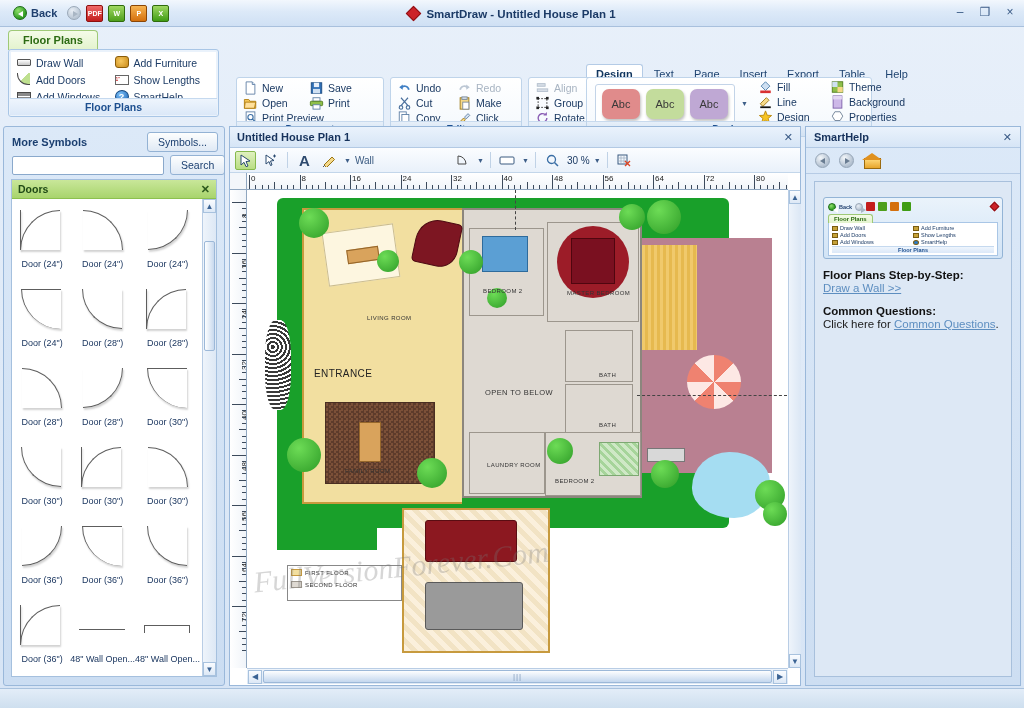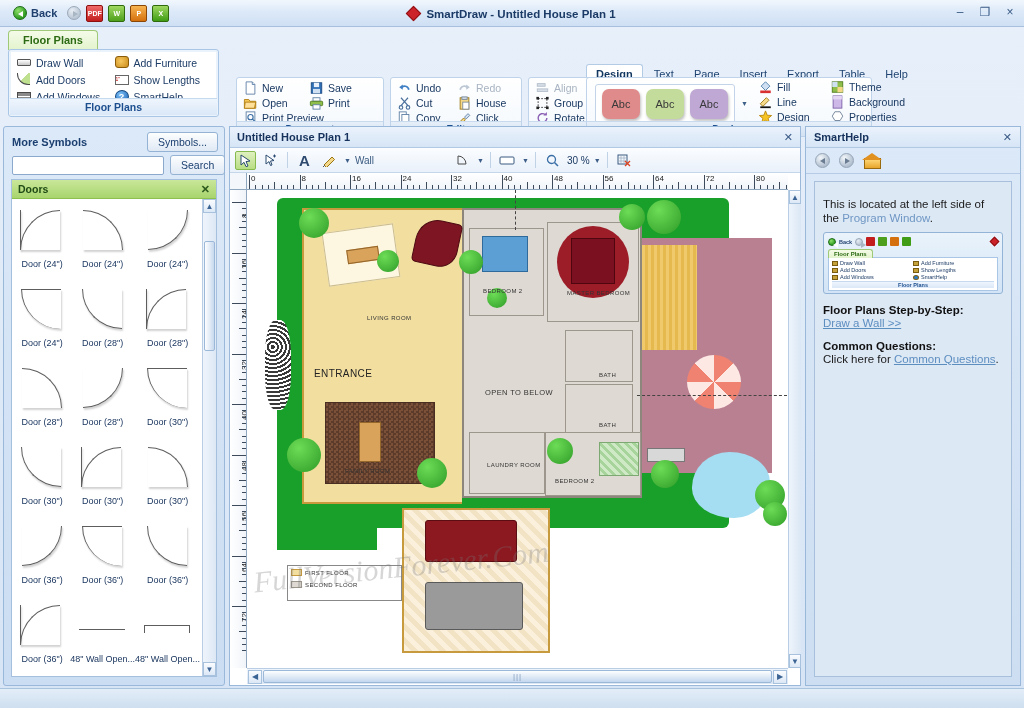--- a/index.html
+++ b/index.html
@@ -412,21 +412,21 @@
               <circle cx="12" cy="13" r="2" fill="none" stroke="#4a6f9c" stroke-width="1.3"></circle>
             </svg>
           <span>Cut</span>
         </div>
         <div class="rbtn">
           <svg class="rico" viewBox="0 0 16 16">
               <rect x="3" y="2" width="10" height="13" fill="#f5d98a" stroke="#9a7512"></rect>
               <rect x="5" y="1" width="6" height="3" fill="#cfd8e2" stroke="#7b8b9c"></rect>
               <rect x="6" y="7" width="7" height="8" fill="#fff" stroke="#7b8b9c"></rect>
             </svg>
-          <span>House</span>
+          <span>Make</span>
         </div>
         <div class="rbtn">
           <svg class="rico" viewBox="0 0 16 16">
               <rect x="2" y="1" width="8" height="11" fill="#fff" stroke="#5b7da3"></rect>
               <rect x="5" y="4" width="8" height="11" fill="#fff" stroke="#5b7da3"></rect>
             </svg>
           <span>Copy</span>
         </div>
         <div class="rbtn">
           <svg class="rico" viewBox="0 0 16 16">
@@ -1038,23 +1038,20 @@
     <div class="hp-head">
       <span class="hp-title">SmartHelp</span>
       <span style="font-size:11px;color:#3a5a86">✕</span>
     </div>
     <div class="hp-nav">
       <span class="navcirc back"></span>
       <span class="navcirc fwd"></span>
       <span class="homeic"></span>
     </div>
     <div class="hp-body">
-      <div class="hp-p">
-        <span>This is located at the left side of the </span><span class="hp-lnk">Program Window</span><span>.</span>
-      </div>
       <div class="hp-shot">
         <div class="hs-row">
           <span class="circ" style="width:8px;height:8px"></span>
           <span style="font-size:5.5px;color:#1f3f6e;font-weight:bold">Back</span>
           <span class="circ grey" style="width:8px;height:8px"></span>
           <span class="hs-qi" style="background:#c31d1d"></span>
           <span class="hs-qi" style="background:#4e9f1c"></span>
           <span class="hs-qi" style="background:#d4700d"></span>
           <span class="hs-qi" style="background:#3f9c14"></span>
           <span class="diamond" style="width:7px;height:7px;margin-left:auto"></span>

